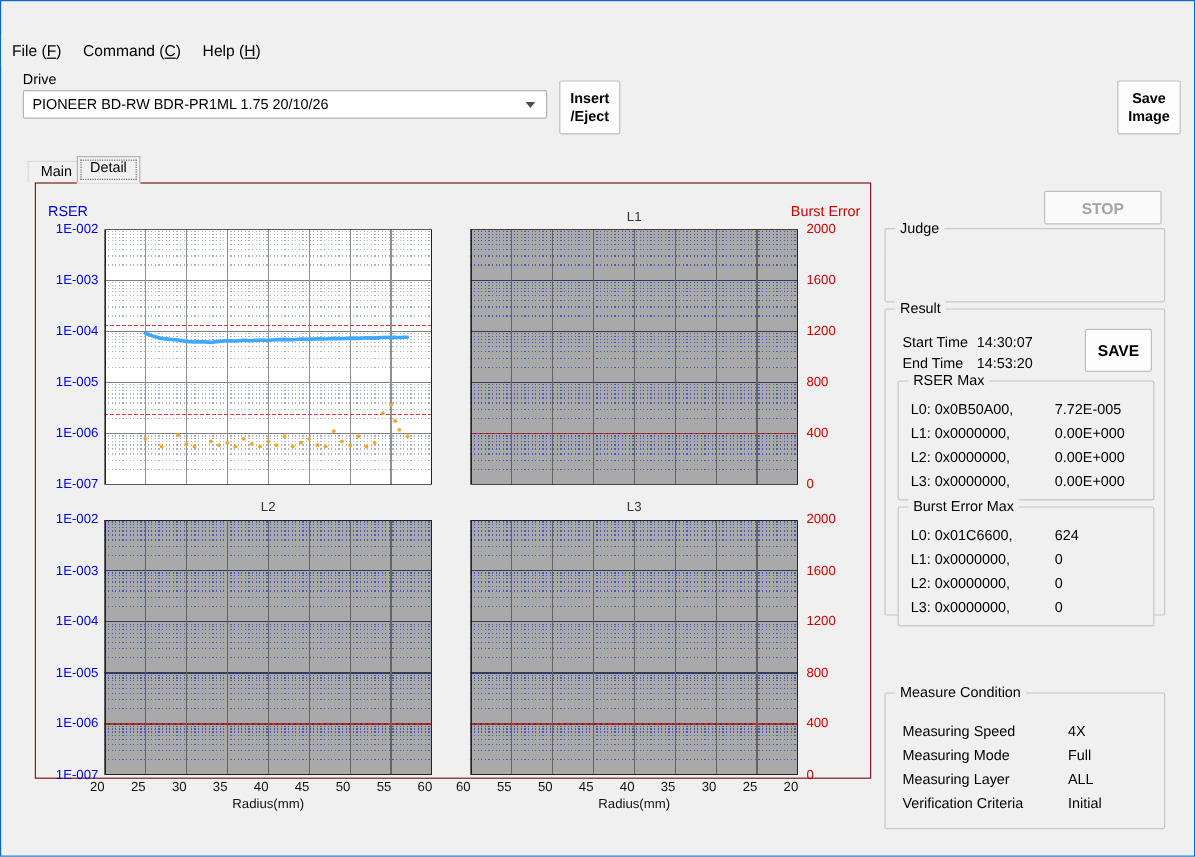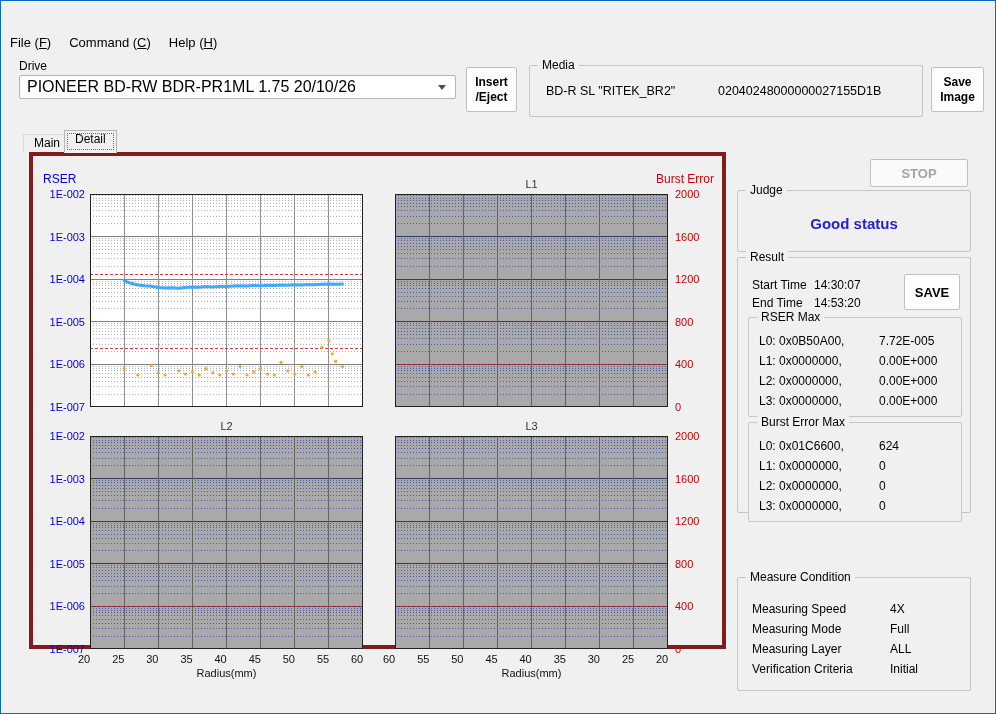--- a/index.html
+++ b/index.html
@@ -14,40 +14,40 @@
   .win-controls{margin-left:auto;display:flex;height:100%;}
   .win-btn{width:45px;height:100%;display:flex;align-items:center;justify-content:center;font-size:13px;color:#fff;cursor:default;}
 
   
   .menubar{position:absolute;top:28px;left:0;right:0;height:26px;background:#f0f0f0;display:flex;align-items:center;padding-left:0;font-size:13px;}
   .menu-item{padding:3px 9px;cursor:default;}
 
   
   .lbl{position:absolute;font-size:12px;}
   .combo{position:absolute;left:18px;top:74px;width:437px;height:24px;background:#fff;border:1px solid #b4b4b4;border-radius:2px;display:flex;align-items:center;}
-  .combo-text{padding-left:7px;font-size:16px;white-space:nowrap;overflow:hidden;}
+  .combo-text{padding-left:7px;font-size:12px;white-space:nowrap;overflow:hidden;}
   .combo-arrow{position:absolute;right:9px;top:9px;width:0;height:0;border-left:4px solid transparent;border-right:4px solid transparent;border-top:5px solid #4d4d4d;}
   .btn{position:absolute;background:#fdfdfd;border:1px solid #bfbfbf;border-radius:2px;font-family:inherit;font-size:12px;font-weight:bold;color:#000;display:flex;flex-direction:column;align-items:center;justify-content:center;line-height:15px;cursor:default;}
   .insert-btn{left:465px;top:66px;width:51px;height:45px;}
   .save-image-btn{left:930px;top:66px;width:53px;height:45px;}
 
   
   .groupbox{position:absolute;border:1px solid #c6c6c6;border-radius:2px;background:#f0f0f0;}
   .gb-label{position:absolute;top:-8px;left:8px;background:#f0f0f0;padding:0 4px;font-size:12px;white-space:nowrap;}
   .media-box{left:528px;top:64px;width:394px;height:52px;}
   .media-disc{position:absolute;left:16px;top:18px;font-size:12.5px;}
   .media-serial{position:absolute;left:188px;top:18px;font-size:12.5px;}
 
   
   .tab{position:absolute;font-size:12px;padding:1px 10px;cursor:default;background:#f0f0f0;}
   .tab-main{left:22px;top:133px;height:18px;border:1px solid #d9d9d9;border-bottom:none;}
   .tab-detail{left:63px;top:129px;height:23px;border:1px solid #b5b5b5;border-bottom:1px solid #f0f0f0;z-index:2;outline:1px dotted #6e6e6e;outline-offset:-4px;}
 
   
-  .chart-panel{position:absolute;left:28px;top:151px;width:697px;height:497px;border:4px solid #7f1d1d;background:#f0f0f0;}
+  .chart-panel{position:absolute;left:28px;top:151px;width:697px;height:497px;border:1px solid #7f1d1d;background:#f0f0f0;}
   .axis-title{position:absolute;top:16px;font-size:12px;}
   .axis-title.rser{left:10px;color:var(--rser);}
   .axis-title.burst{right:8px;color:var(--burst);}
   .chart-host{position:absolute;width:273px;height:213px;}
   .host-l0{left:57px;top:38px;} .host-l1{left:362px;top:38px;}
   .host-l2{left:57px;top:280px;} .host-l3{left:362px;top:280px;}
   .tick{position:absolute;font-size:11px;white-space:nowrap;}
   .tick-l{width:48px;text-align:right;color:var(--rser);left:4px;}
   .tick-r{left:642px;color:var(--burst);}
   .tick-x{width:24px;color:#111;}
@@ -89,25 +89,20 @@
   <div class="combo">
     <span class="combo-text">PIONEER BD-RW BDR-PR1ML 1.75 20/10/26</span>
     <span class="combo-arrow"></span>
   </div>
 
   <button class="btn insert-btn">
     <span>Insert</span>
     <span>/Eject</span>
   </button>
 
-  <div class="groupbox media-box">
-    <span class="gb-label">Media</span>
-    <span class="media-disc">BD-R SL "RITEK_BR2"</span>
-    <span class="media-serial">02040248000000027155D1B</span>
-  </div>
 
   <button class="btn save-image-btn">
     <span>Save</span>
     <span>Image</span>
   </button>
 
   <div class="tab tab-main">Main</div>
   <div class="tab tab-detail">Detail</div>
 
   <div class="chart-panel">
@@ -424,21 +419,20 @@
       <div class="tick tick-x" style="left: 554.75px; top: 497px;">30</div>
       <div class="tick tick-x" style="left: 588.875px; top: 497px;">25</div>
       <div class="tick tick-x" style="left: 623px; top: 497px;">20</div>
       <div class="x-caption" style="left: 362px; top: 511px;">Radius(mm)</div>
     </div>
 
   <button class="btn stop-btn">STOP</button>
 
   <div class="groupbox judge-box">
     <span class="gb-label">Judge</span>
-    <div class="judge-status">Good status</div>
   </div>
 
   <div class="groupbox result-box">
     <span class="gb-label">Result</span>
     <div class="kv kv-start">
       <span class="k">Start Time</span>
       <span class="v">14:30:07</span>
     </div>
     <div class="kv kv-end">
       <span class="k">End Time</span>

